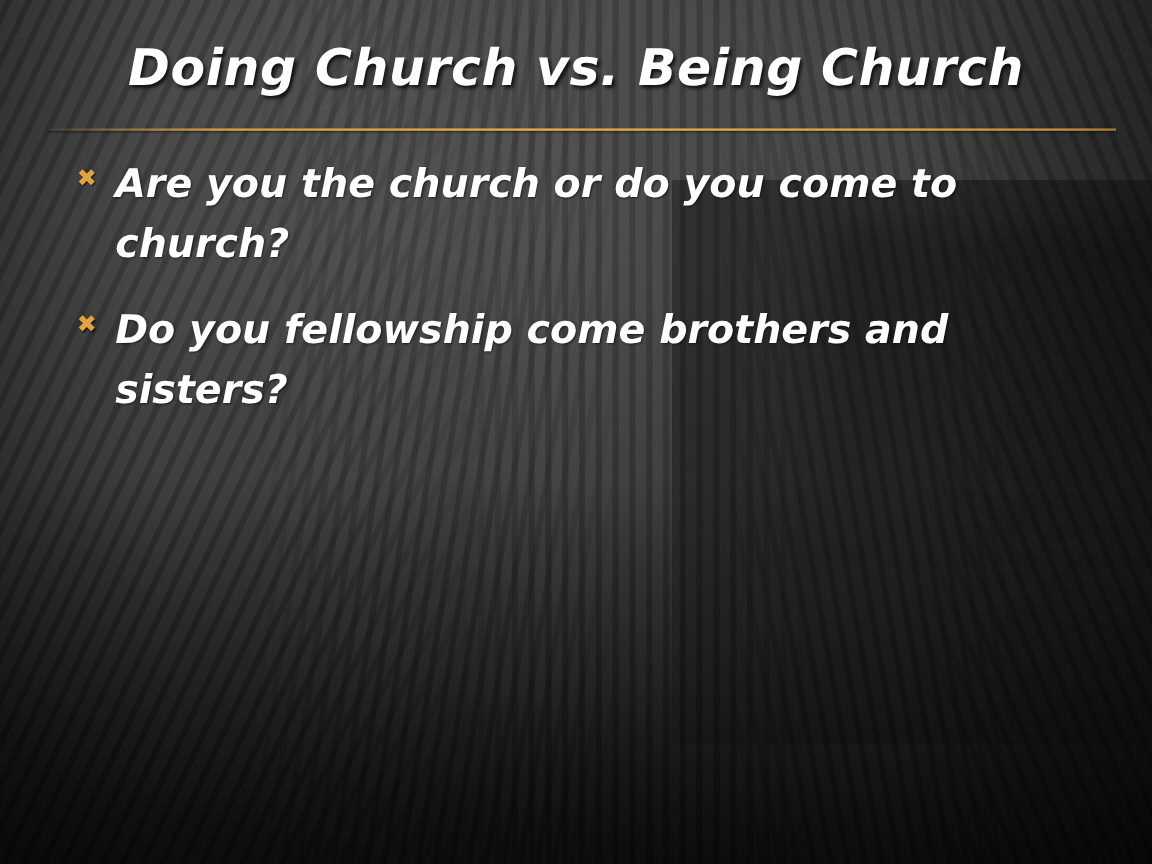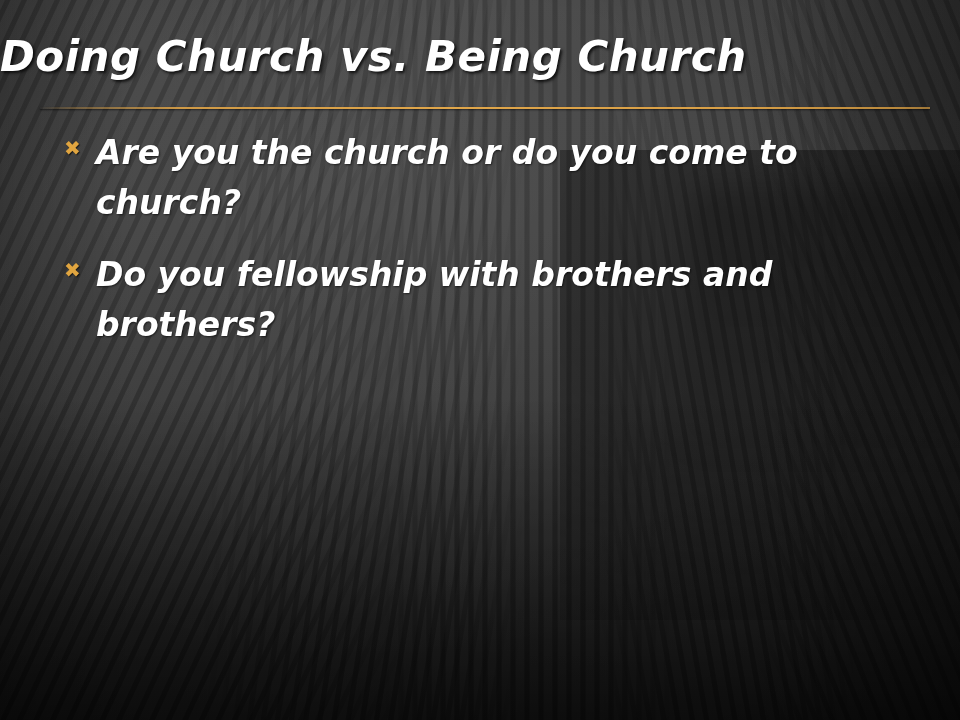--- a/index.html
+++ b/index.html
@@ -162,20 +162,21 @@
   .content {
     position: absolute;
     inset: 0;
   }
 
   .slide-title {
     position: absolute;
     left: 0;
     top: 32px;
     width: 960px;
+    text-align: center;
     font-family: "DejaVu Sans", sans-serif;
     font-weight: bold;
     font-style: italic;
     font-size: 42px;
     line-height: 50px;
     letter-spacing: 0.5px;
     color: #ffffff;
     text-shadow: 2px 2px 3px rgba(0,0,0,0.75);
     white-space: nowrap;
   }
@@ -266,19 +267,19 @@
 
     <ul class="body-list">
 
       <li class="bullet-item">
         <span class="bullet-marker">✖</span>
         <span class="bullet-text">Are you the church or do you come to church?</span>
       </li>
 
       <li class="bullet-item">
         <span class="bullet-marker">✖</span>
-        <span class="bullet-text">Do you fellowship with brothers and brothers?</span>
+        <span class="bullet-text">Do you fellowship come brothers and sisters?</span>
       </li>
 
     </ul>
 
   </div>
 </div>
 
 </body></html>

